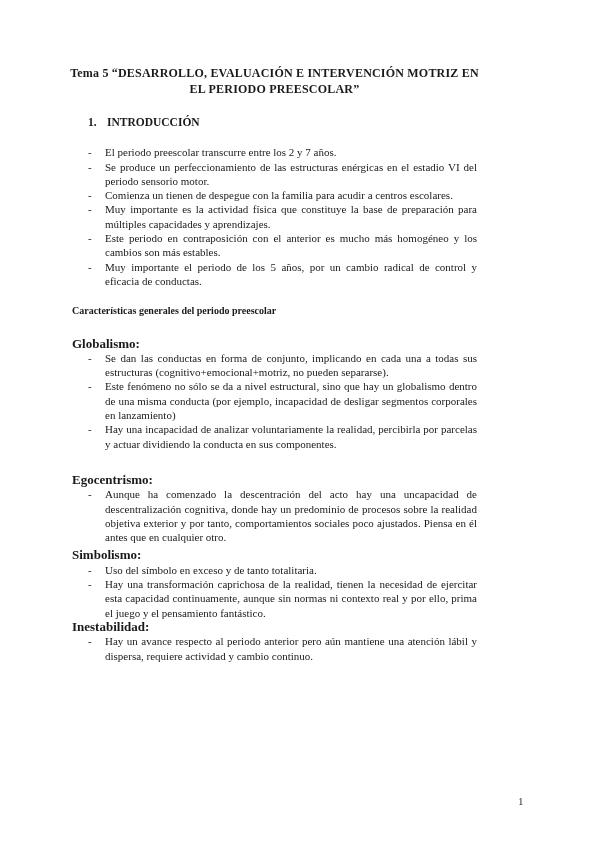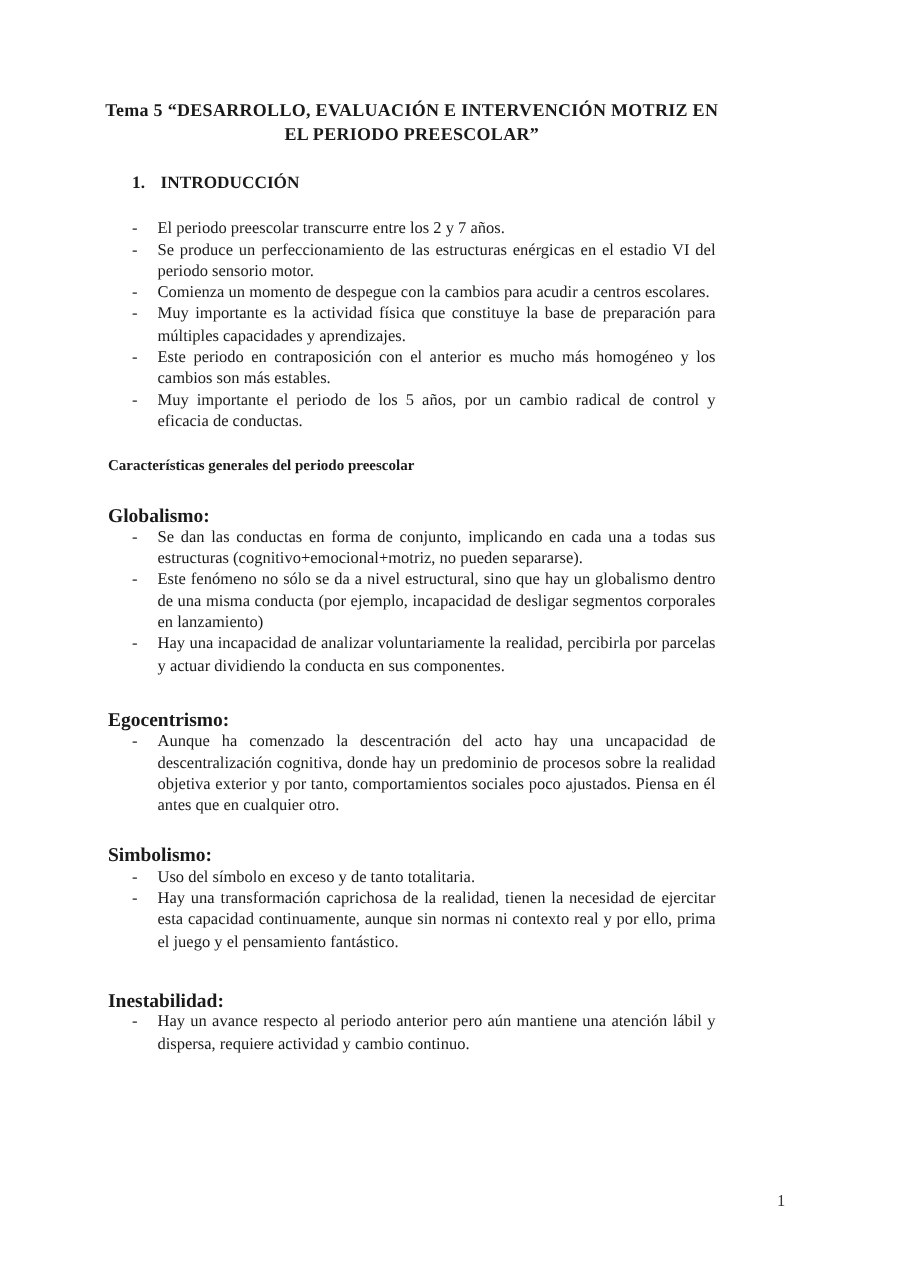--- a/index.html
+++ b/index.html
@@ -65,22 +65,22 @@
     font-weight: bold;
     font-size: 10px;
     margin-top: 16px;
   }
   .section-heading {
     font-weight: bold;
     font-size: 13px;
   }
   .sec-globalismo   { margin-top: 18px; }
   .sec-egocentrismo { margin-top: 22px; }
-  .sec-simbolismo   { margin-top: 19px; }
-  .sec-inestabilidad{ margin-top: 25px; }
+  .sec-simbolismo   { margin-top: 4px; }
+  .sec-inestabilidad{ margin-top: 0; }
   .page-number {
     position: absolute;
     left: 518px;
     top: 794px;
     font-size: 11px;
     color: #333333;
   }
 </style>
 </head>
 <body>
@@ -98,21 +98,21 @@
     <li class="bullet">
       <span class="dash">-</span>
       <div class="text">El periodo preescolar transcurre entre los 2 y 7 años.</div>
     </li>
     <li class="bullet">
       <span class="dash">-</span>
       <div class="text">Se produce un perfeccionamiento de las estructuras enérgicas en el estadio VI del periodo sensorio motor.</div>
     </li>
     <li class="bullet">
       <span class="dash">-</span>
-      <div class="text">Comienza un momento de despegue con la cambios para acudir a centros escolares.</div>
+      <div class="text">Comienza un tienen de despegue con la familia para acudir a centros escolares.</div>
     </li>
     <li class="bullet">
       <span class="dash">-</span>
       <div class="text">Muy importante es la actividad física que constituye la base de preparación para múltiples capacidades y aprendizajes.</div>
     </li>
     <li class="bullet">
       <span class="dash">-</span>
       <div class="text">Este periodo en contraposición con el anterior es mucho más homogéneo y los cambios son más estables.</div>
     </li>
     <li class="bullet">

